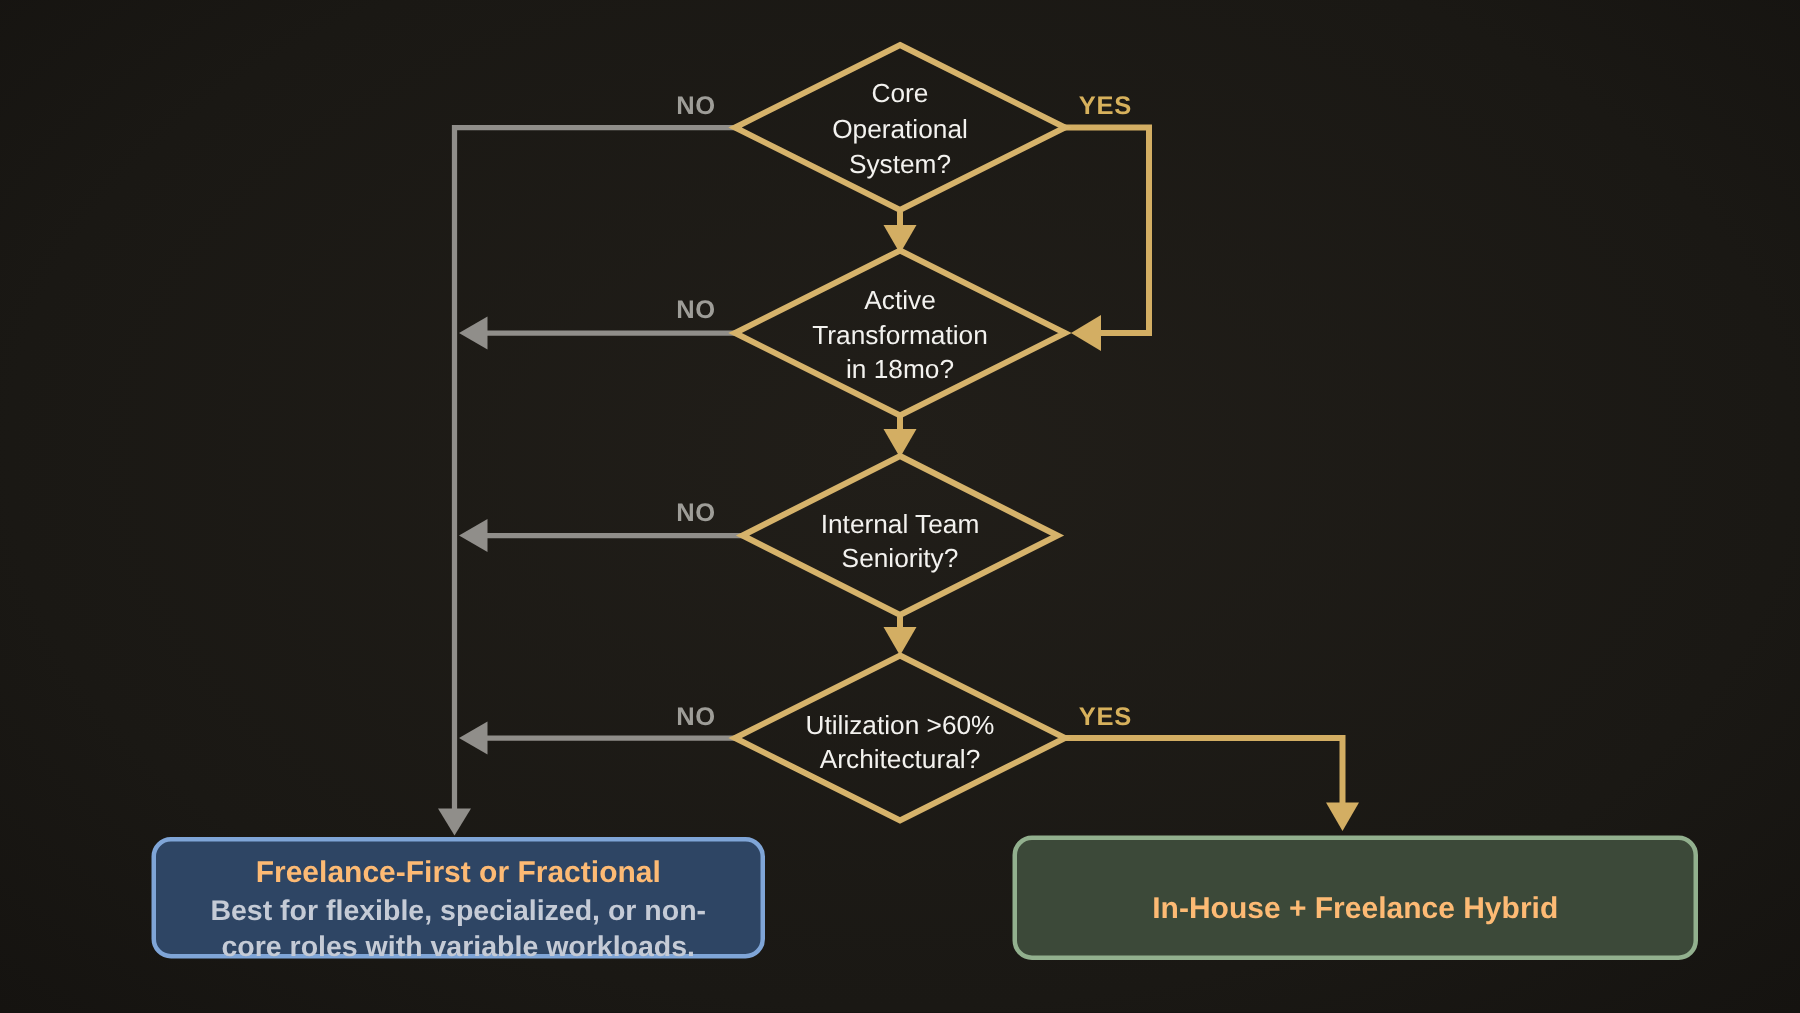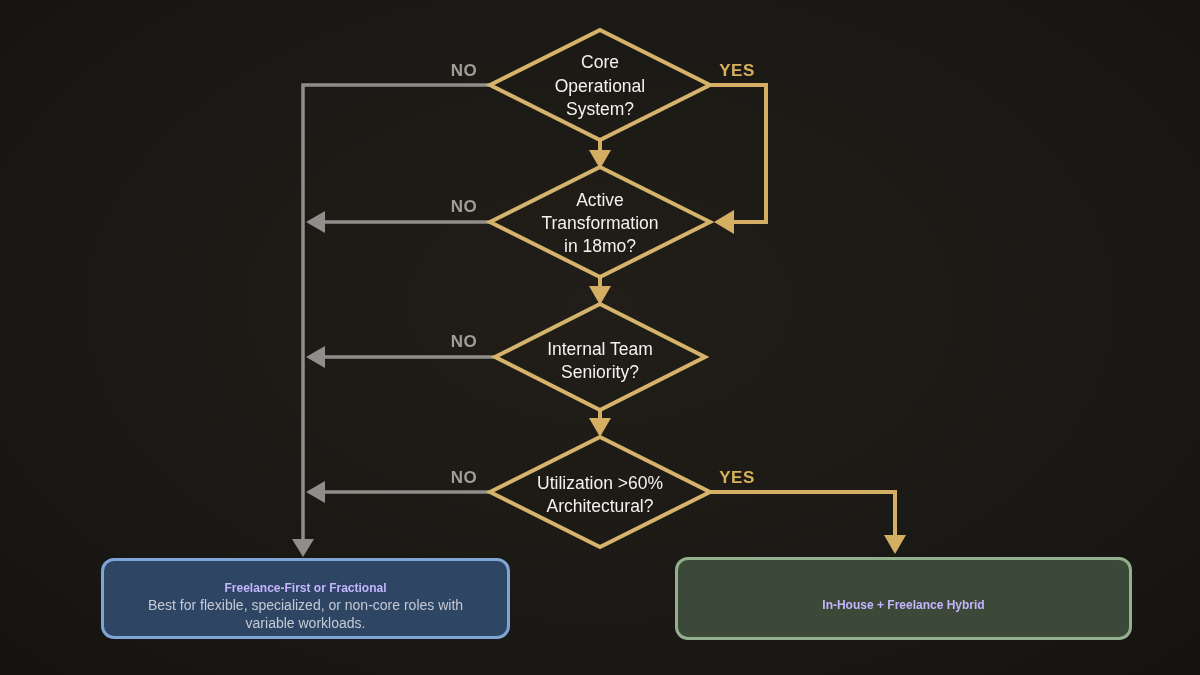--- a/index.html
+++ b/index.html
@@ -38,31 +38,32 @@
     background: #2e4564;
     border-color: #7fa5d7;
   }
   .outcome-box.hybrid {
     left: 675px; top: 557px; width: 457px; height: 83px;
     background: #3c4939;
     border-color: #92b08e;
     gap: 45px;
   }
   .outcome-title {
-    font-size: 12px;
+    font-size: 20px;
     font-weight: bold;
-    color: #c4b5fd;
+    color: #fdba74;
     line-height: 1.2;
     margin-bottom: 2px;
     margin-top: 16px;
   }
   .outcome-desc {
-    font-size: 14px;
+    font-size: 19px;
     line-height: 1.25;
     padding: 0 28px;
+    font-weight: bold;
   }
   .freelance .outcome-desc { color: #c5cbd6; }
   .hybrid    .outcome-desc { color: #cfd8ca; }
 </style>
 </head>
 <body>
 
 <div id="stage">
 
   <svg id="flow" viewBox="0 0 1200 675">

